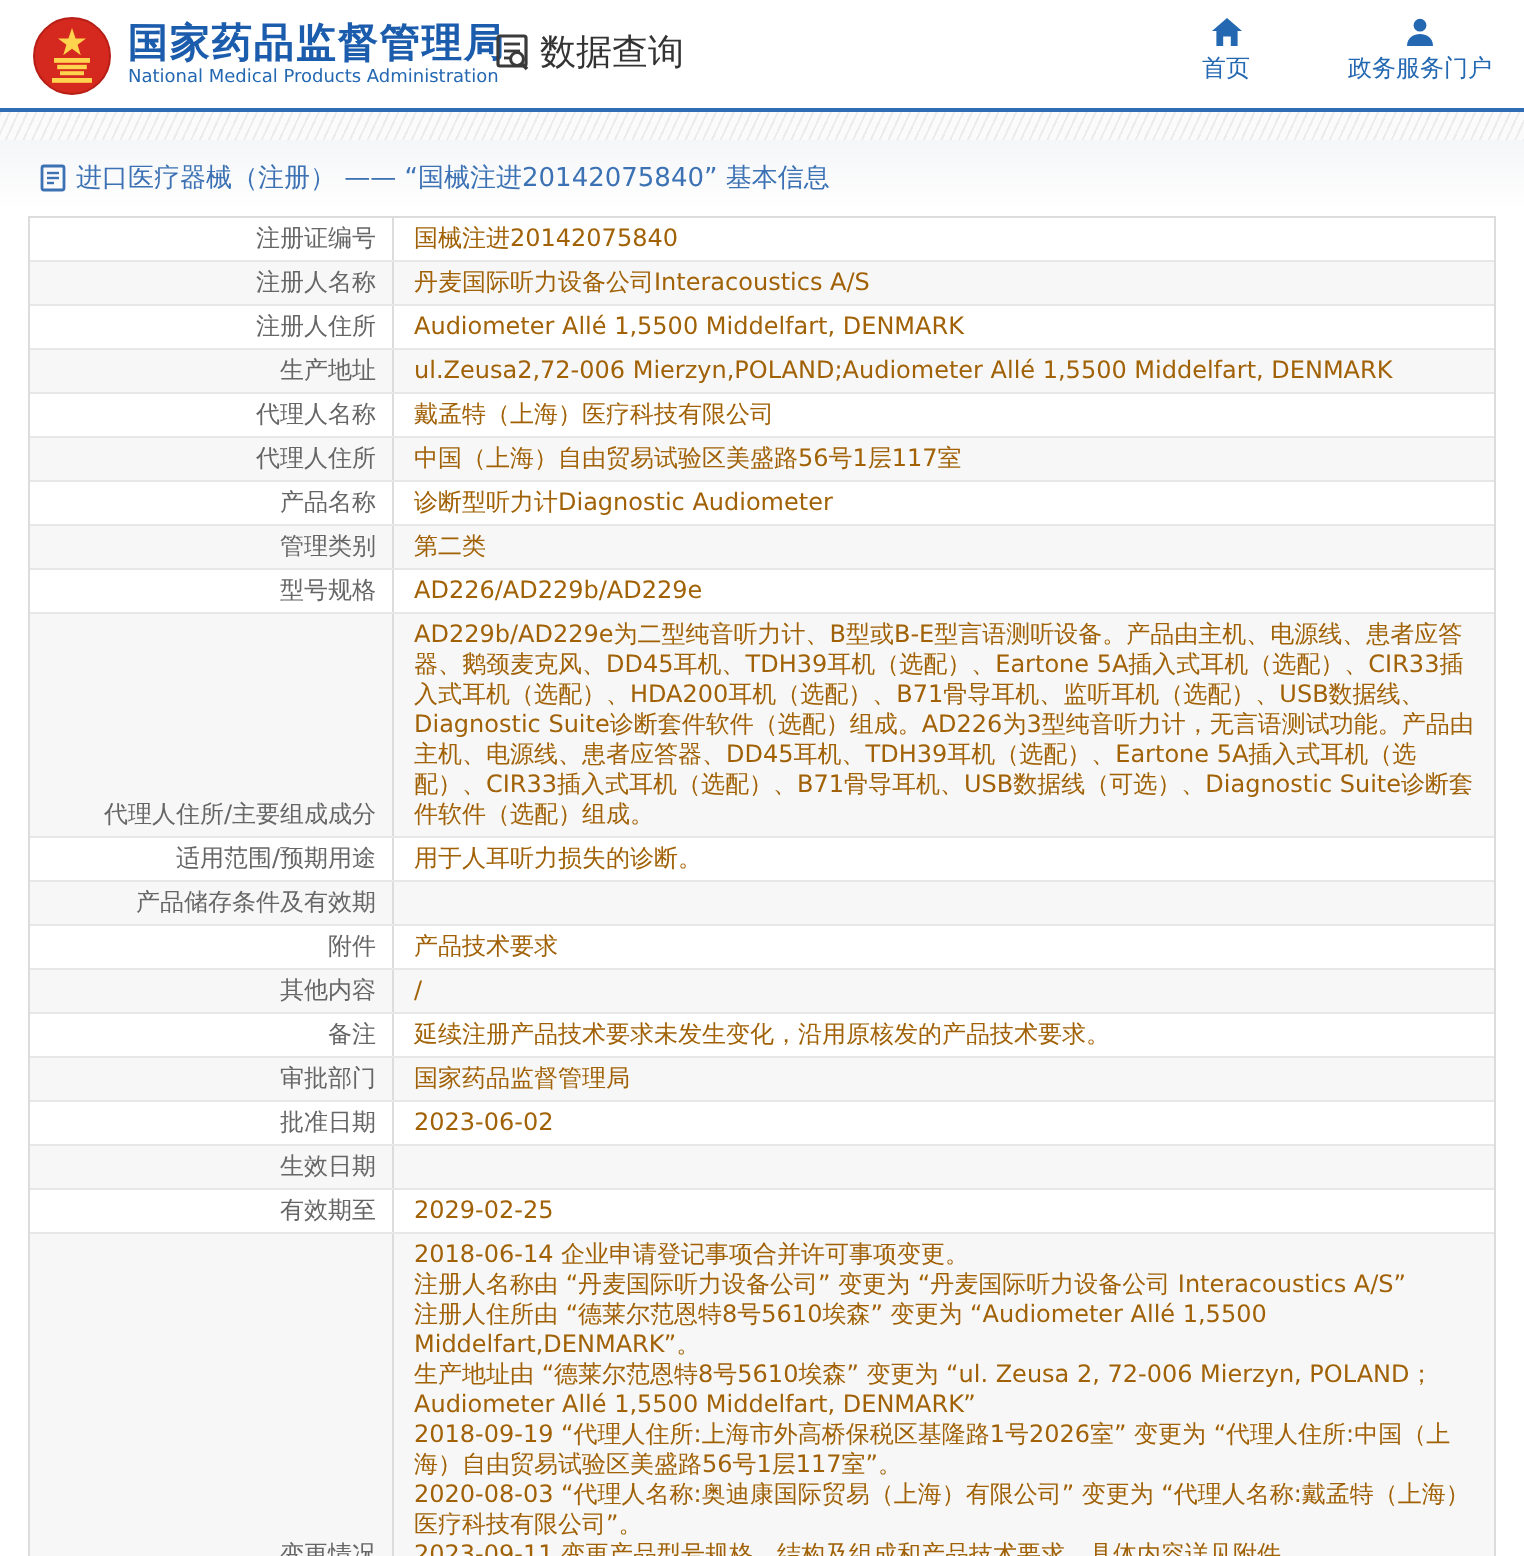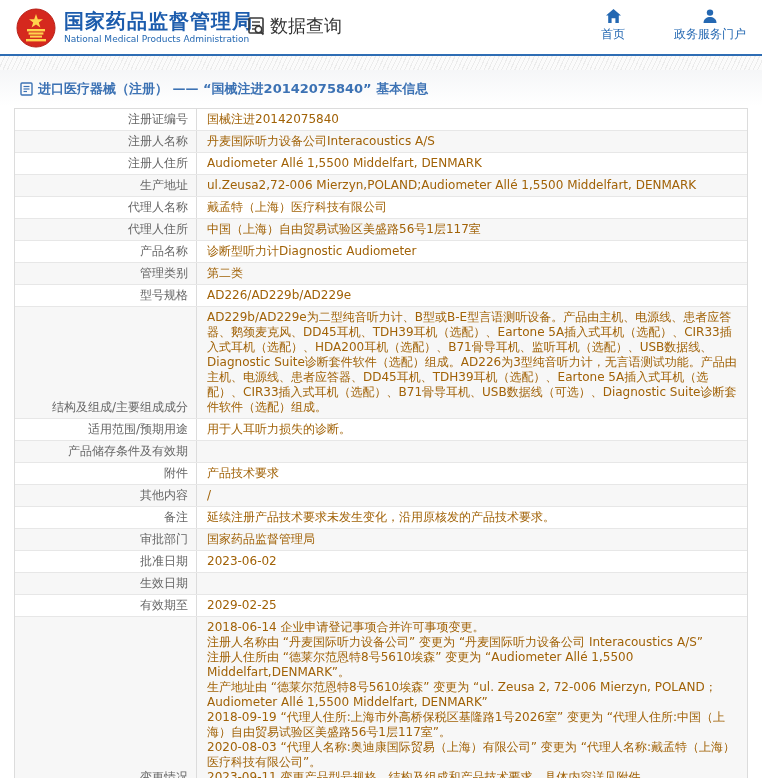--- a/index.html
+++ b/index.html
@@ -16,21 +16,21 @@
     font-size:18px; color:#333; cursor:pointer; }
   .nav { position:absolute; right:16px; top:8px; display:flex; gap:26px; }
   .nav-item { display:flex; flex-direction:column; align-items:center; gap:2px;
     font-size:12px; color:#2468b2; cursor:pointer;margin-left:23px; }
   .nav-item svg { display:block; }
 
   
   .hatch { height:14px; background:repeating-linear-gradient(115deg,#ececec 0 1px,#fbfbfb 1px 4px); }
 
   
-  .crumbbar { padding:10px 18px 8px 20px; background:linear-gradient(#f5f6f8,#ffffff);font-weight:bold; }
+  .crumbbar { padding:10px 18px 8px 20px; background:linear-gradient(#f5f6f8,#ffffff); }
   .crumb { display:flex; align-items:center; gap:5px; font-size:13px; color:#3c72b4; }
 
   
   .infotable { width:734px; margin:2px 0 0 14px; border:1px solid #dcdcdc; background:#fff; }
   .row { display:flex; border-top:1px solid #e7e7e7; font-size:12px; line-height:15px; }
   .row:first-child { border-top:none; }
   .row:nth-child(even) { background:#f7f7f7; }
   .cell-label { width:182px; flex:0 0 182px; padding:3px 8px 3px 4px; text-align:right;
     color:#666; border-right:1px solid #dcdcdc; display:flex; justify-content:flex-end;
     gap:3px; flex-wrap:wrap; }
@@ -148,21 +148,21 @@
       <div class="cell-value">第二类</div>
     </div>
     <div class="row single">
       <div class="cell-label">
         <span class="lbl">型号规格</span>
       </div>
       <div class="cell-value">AD226/AD229b/AD229e</div>
     </div>
     <div class="row">
       <div class="cell-label">
-        <span class="lbl">结构及组成/主要组成成分</span>
+        <span class="lbl">代理人住所/主要组成成分</span>
       </div>
       <div class="cell-value">AD229b/AD229e为二型纯音听力计、B型或B-E型言语测听设备。产品由主机、电源线、患者应答器、鹅颈麦克风、DD45耳机、TDH39耳机（选配）、Eartone 5A插入式耳机（选配）、CIR33插入式耳机（选配）、HDA200耳机（选配）、B71骨导耳机、监听耳机（选配）、USB数据线、Diagnostic Suite诊断套件软件（选配）组成。AD226为3型纯音听力计，无言语测试功能。产品由主机、电源线、患者应答器、DD45耳机、TDH39耳机（选配）、Eartone 5A插入式耳机（选配）、CIR33插入式耳机（选配）、B71骨导耳机、USB数据线（可选）、Diagnostic Suite诊断套件软件（选配）组成。</div>
     </div>
     <div class="row single">
       <div class="cell-label">
         <span class="lbl">适用范围/预期用途</span>
       </div>
       <div class="cell-value">用于人耳听力损失的诊断。</div>
     </div>
     <div class="row single">

